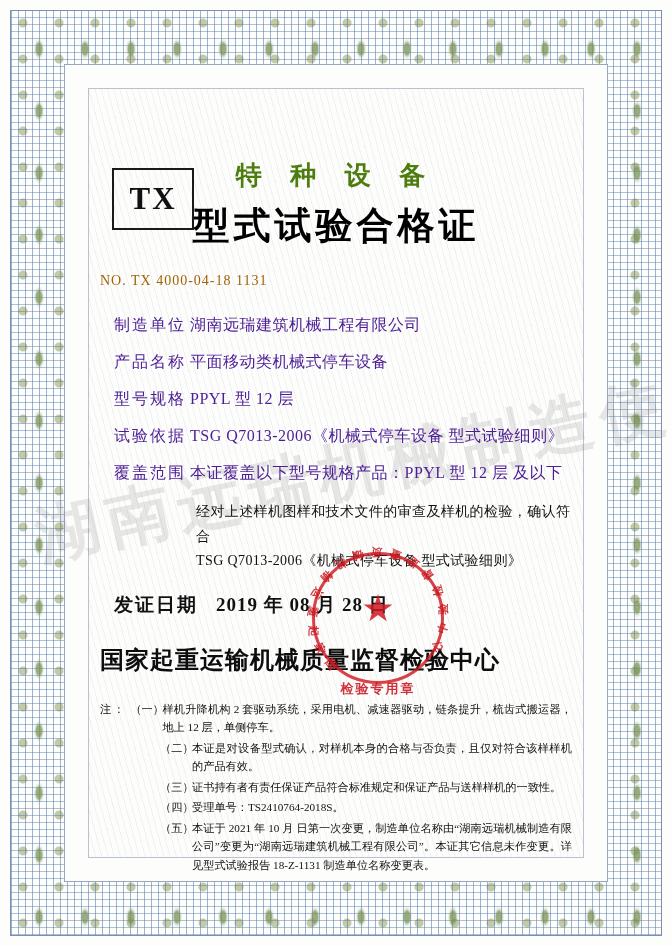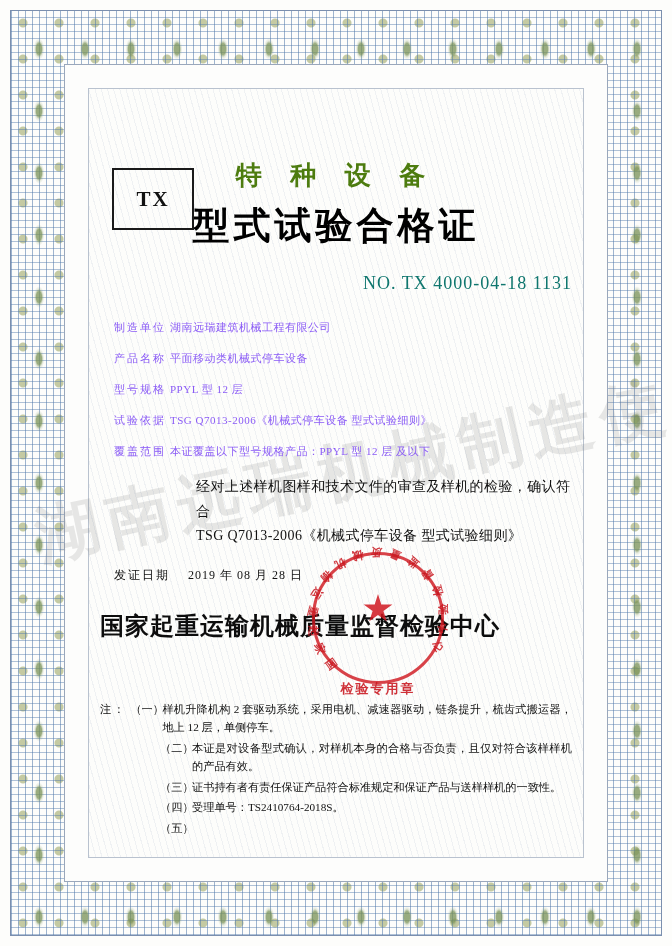--- a/index.html
+++ b/index.html
@@ -100,21 +100,21 @@
     position: absolute;
     left: 12px;
     top: 68px;
     width: 78px;
     height: 58px;
     border: 2px solid #1a1a1a;
     display: flex;
     align-items: center;
     justify-content: center;
     font-family: "Liberation Serif", serif;
-    font-size: 21px;
+    font-size: 31px;
     font-weight: bold;
     letter-spacing: 2px;
     color: #111;
   }
 
   .title-block {
     text-align: center;
     padding-top: 58px;
   }
   .title-line1 {
@@ -126,37 +126,37 @@
   }
   .title-line2 {
     font-size: 37px;
     letter-spacing: 4px;
     color: #000000;
     font-weight: bold;
     margin-top: 8px;
     font-family: "Liberation Serif", "DejaVu Serif", serif;
   }
   .cert-no {
-    text-align: right;
+    text-align: left;
     margin-top: 22px;
-    font-size: 18px;
+    font-size: 14px;
     letter-spacing: 1px;
-    color: #0f766e;
+    color: #a16207;
   }
 
   .fields {
     margin-top: 26px;
     padding-left: 14px;
   }
   .field-row {
     display: flex;
     align-items: flex-end;
     margin-bottom: 16px;
-    font-size: 11px;
-    color: #8b5cf6;
+    font-size: 16px;
+    color: #4c1d95;
   }
   .field-label {
     flex: 0 0 auto;
     letter-spacing: 2px;
     white-space: nowrap;
   }
   .field-value {
     margin-left: 4px;
     letter-spacing: 0.5px;
     white-space: nowrap;
@@ -168,22 +168,23 @@
     line-height: 1.75;
     color: #111;
     letter-spacing: 0.4px;
   }
 
   .issue-row {
     margin-top: 18px;
     padding-left: 14px;
     display: flex;
     align-items: flex-start;
-    font-size: 12px;
+    font-size: 19px;
     color: #111;
+    font-weight: bold;
   }
   .issue-label { letter-spacing: 2px; }
   .issue-value { margin-left: 18px; letter-spacing: 1px; }
 
   .org-line {
     margin-top: 26px;
     text-align: left;
     font-size: 24px;
     font-weight: bold;
     letter-spacing: 1px;
@@ -376,16 +377,17 @@
     <div class="notes-row notes-indent">
       <div class="notes-marker">（三）</div>
       <div class="notes-text">证书持有者有责任保证产品符合标准规定和保证产品与送样样机的一致性。</div>
     </div>
     <div class="notes-row notes-indent">
       <div class="notes-marker">（四）</div>
       <div class="notes-text">受理单号：TS2410764-2018S。</div>
     </div>
     <div class="notes-row notes-indent">
       <div class="notes-marker">（五）</div>
+      <div class="notes-text">本证于 2021 年 10 月   日第一次变更，制造单位名称由“湖南远瑞机械制造有限公司”变更为“湖南远瑞建筑机械工程有限公司”。本证其它信息未作变更。详见型式试验报告 18-Z-1131 制造单位名称变更表。</div>
     </div>
   </div>
 
 </div>
 
 </body></html>

